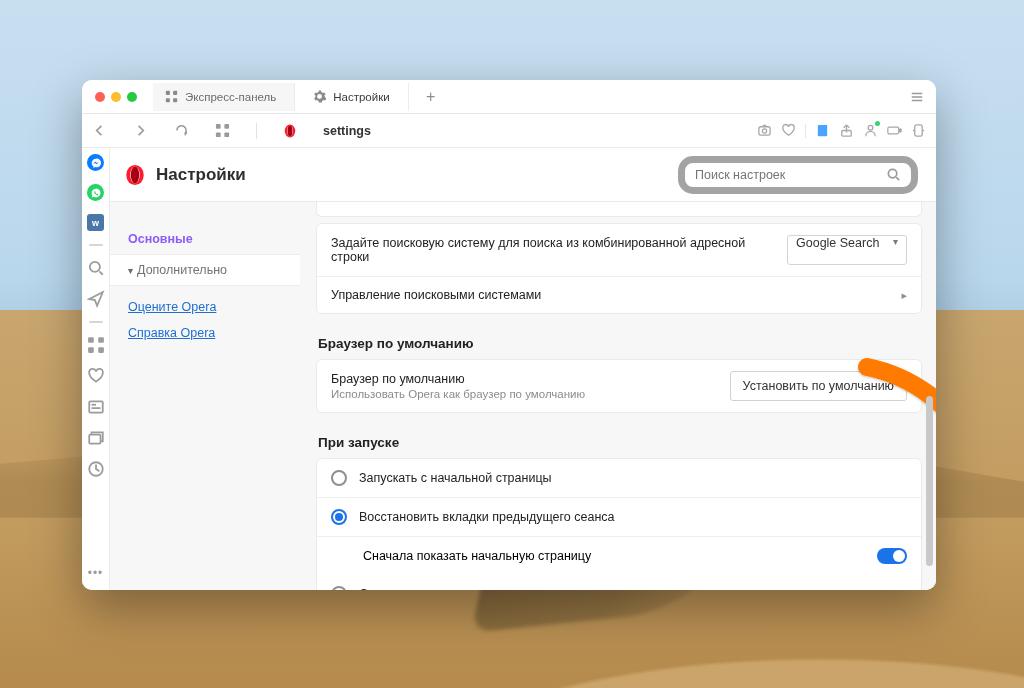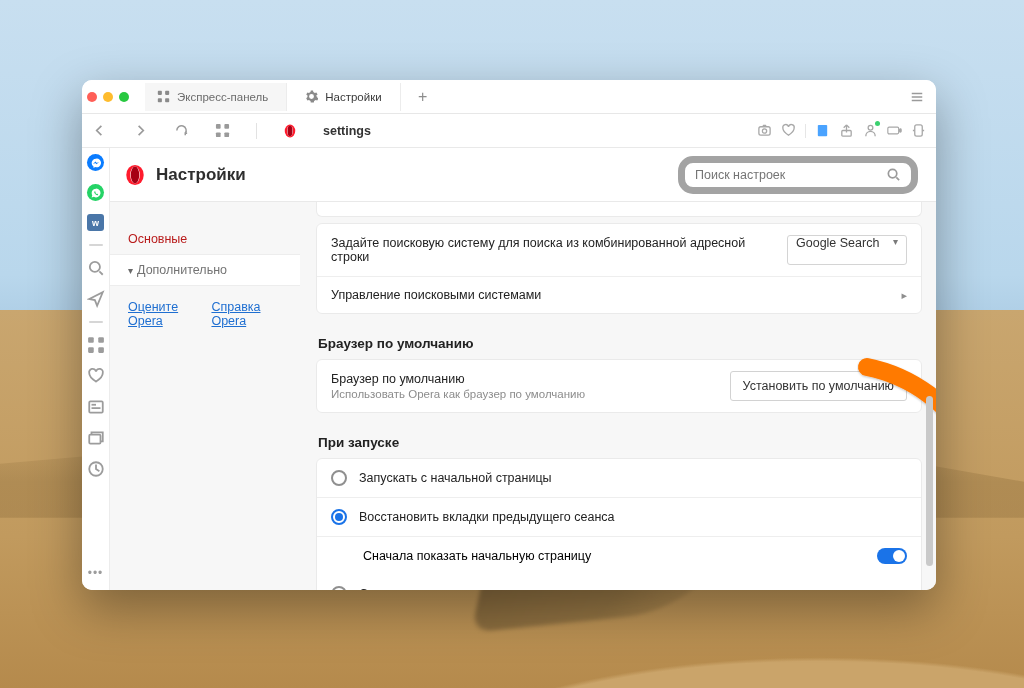--- a/index.html
+++ b/index.html
@@ -22,21 +22,21 @@
     background: linear-gradient(180deg, rgba(140,108,58,.0), #8c6c3a 60%);
     clip-path: polygon(0 100%, 0 40%, 30% 10%, 50% 55%, 70% 0%, 100% 60%, 100% 100%);
     opacity:.35;}
   .window {
     position:absolute; left:82px; top:80px; width:854px; height:510px;
     background:#fff; border-radius:10px; box-shadow:0 18px 50px rgba(0,0,0,.35);
     display:flex; flex-direction:column; overflow:hidden;
   }
   .tabstrip {
     display:flex; align-items:center; height:34px; background:#fff;
-    border-bottom:1px solid #e7e7e7; padding-left:5px; gap:6px;
+    border-bottom:1px solid #e7e7e7; padding-left:13px; gap:6px;
   }
   .traffic { display:flex; gap:6px; align-items:center; padding-right:10px;}
   .tl-btn { width:10px;height:10px;border-radius:50%; }
   .red{background:#ff5f57;} .yellow{background:#febc2e;} .green{background:#28c840;}
   .tab {
     display:flex; align-items:center; gap:7px; height:28px; padding:0 18px 0 12px;
     font-size:11.5px; color:#3b3b3b; border-right:1px solid #ececec;
   }
   .tab.active { background:#fff; }
   .tab.inactive { background:#f6f6f6; color:#6b6b6b;}
@@ -81,29 +81,29 @@
     width:240px; height:38px; border:7px solid #a3a3a3; border-radius:15px;
     display:flex; align-items:center; padding:0 10px; color:#888; font-size:12.5px;
     background:#fff;
   }
   .search input{ flex:1; border:none; outline:none; font-size:12.5px; background:transparent;}
   .search svg{width:15px;height:15px;color:#9a9a9a;}
   .panes { flex:1; display:flex; min-height:0; background:#f7f7f7;}
   .sidenav {
     width:190px; background:#f7f7f7; padding:22px 0 0 0; font-size:12.5px;
   }
-  .sidenav .navitem { padding:8px 18px; color:#b91c1c; font-weight:400; }
+  .sidenav .navitem { padding:8px 18px; color:#8b5cf6; font-weight:700; }
   .sidenav .navitem.expand {
     background:#fff; border-top:1px solid #ededed; border-bottom:1px solid #ededed;
     display:flex; align-items:center; gap:4px; font-weight:400; color:#737373;
   }
   .sidenav .navitem.expand::before{
     content:"▾"; font-size:10px; color:#6a6a6a;
   }
-  .sidenav .links{ padding:14px 18px; display:flex; flex-direction:row; gap:12px;}
+  .sidenav .links{ padding:14px 18px; display:flex; flex-direction:column; gap:12px;}
   .sidenav .links a{ color:#1f6fd1; text-decoration:underline; font-size:12.5px;}
   .main {
     flex:1; overflow:auto; padding:0 14px 20px 16px; position:relative;
   }
   .section-cut {
     height:16px; background:#fff; border:1px solid #eaeaea; border-radius:0 0 6px 6px;
     border-top:none; margin-top:-1px; display:flex; align-items:flex-start; padding:0 14px;
     font-size:12.5px; font-weight:700; color:#222; letter-spacing:-.2px; overflow:hidden;
   }
   .card {

